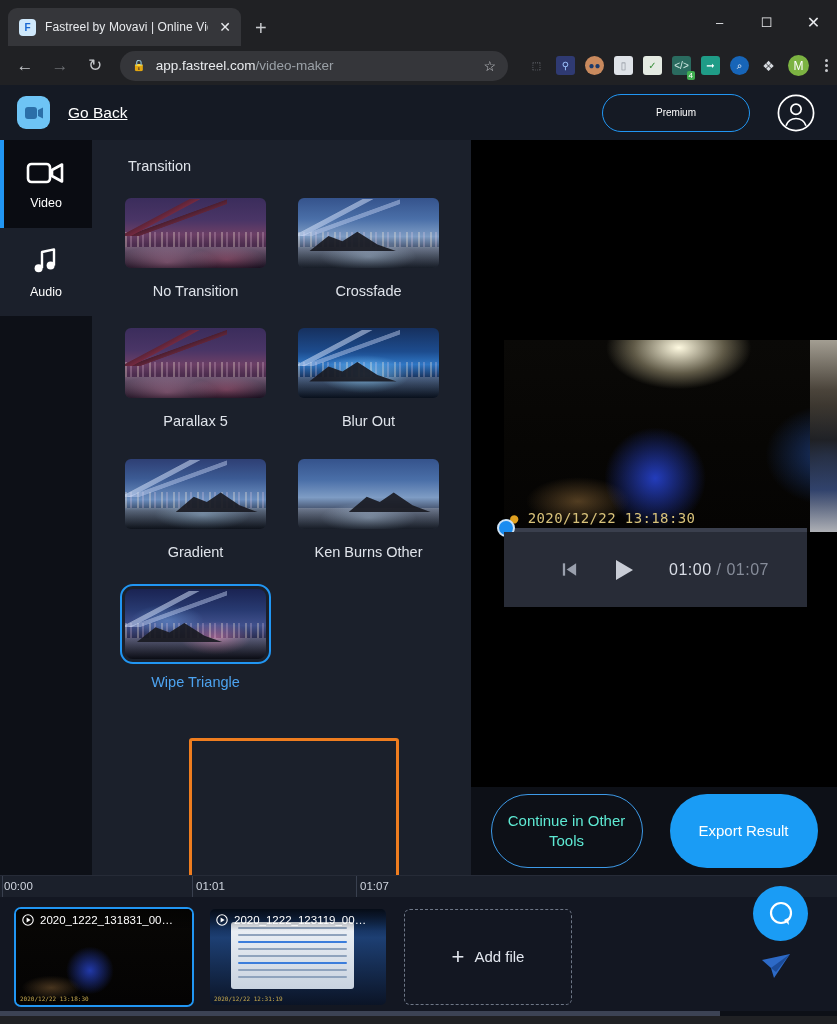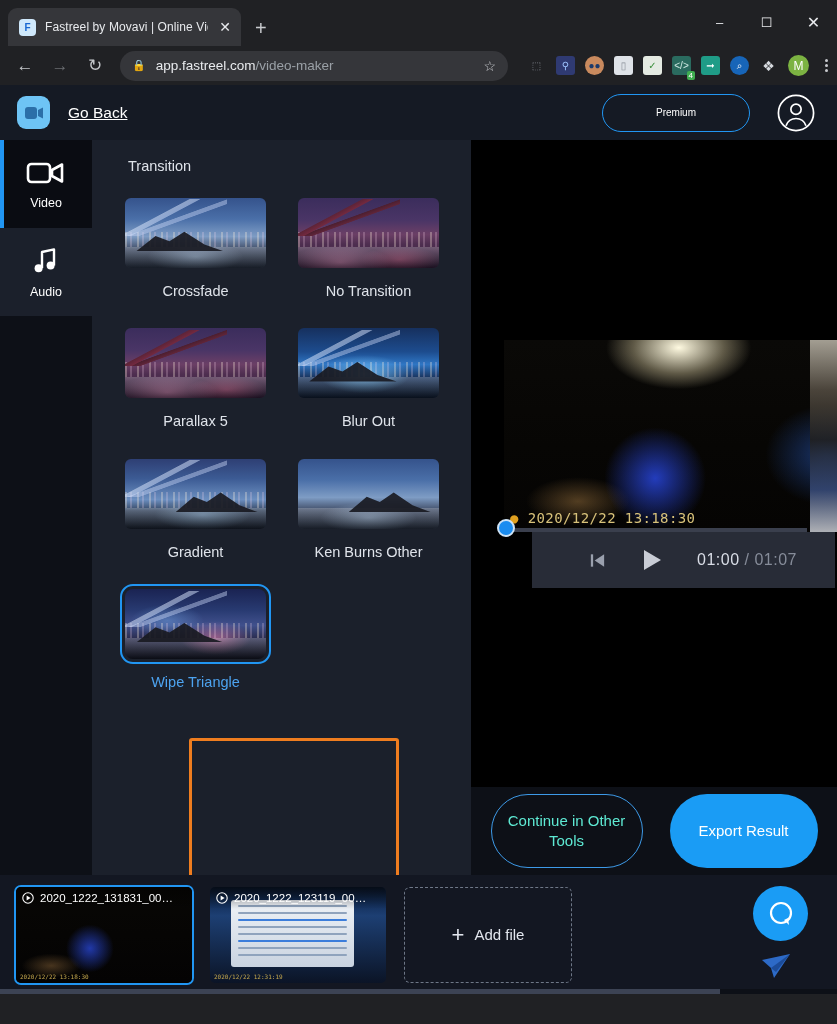--- a/index.html
+++ b/index.html
@@ -157,22 +157,22 @@
       radial-gradient(ellipse 22% 18% at 22% 84%, rgba(175,130,70,.45), transparent 70%),
       radial-gradient(ellipse 28% 40% at 96% 60%, rgba(40,90,190,.55), transparent 65%),
       linear-gradient(180deg, #0a0907 0%, #070604 55%, #050403 100%);
   }
   .video-img::after { content:''; position:absolute; right:0; top:0; width:9%; height:100%;
     background: linear-gradient(180deg,#c9c3b5 0%, #5b5348 26%, #22201d 52%, #3a4e7e 78%, #d8dbe2 100%);
     opacity:.8; }
   .vstamp { position: absolute; left: 6px; bottom: 6px; font-size: 14px;
     font-family: "DejaVu Sans Mono", monospace; color: #d8c27a; letter-spacing: .4px; white-space:nowrap;}
   .vstamp b { color:#e0a020; font-weight:400; }
-  .ctrlbar { position: absolute; left: 33px; top: 392px; width: 303px; height: 56px;
-    background: #282c37; margin-left: 28px; }
+  .ctrlbar { position: absolute; left: 33px; top: 392px; width: 303px; height: 75px;
+    background: #282c37; }
   .seek { position: absolute; left: 33px; top: 388px; width: 303px; height: 4px; background:#3a3f4d;}
   .seek-handle { position: absolute; left: 26px; top: 379px; width: 18px; height: 18px;
     border-radius: 50%; background: #1a8cf0; border: 2px solid #cfe3f5; }
   .ctrl-row { position:absolute; left:0; top:0; width:100%; height:100%;
     display:flex; align-items:center; justify-content:center; gap: 34px; padding-left: 18px;}
   .tlabel { font-size: 16px; color: #d9dde6; letter-spacing: .5px; }
   .tlabel span { color: #868c99; }
   .cursor { position:absolute; left: 692px; top: 542px; width:0; height:0; }
 
   .actions { position: absolute; left: 0; right: 0; bottom: 0; height: 88px;
@@ -307,37 +307,37 @@
         <span class="rail-label">Audio</span>
       </div>
     </div>
 
     <div class="panel">
       <div class="panel-title">Transition</div>
       <div class="grid">
 
         <div class="cell cell-wrap">
           <div class="thumb">
+            <div class="sky-a"></div>
+              <div class="city"></div>
+              <div class="water"></div>
+              <div class="bridge"></div>
+          </div>
+          <div class="cap">No Transition</div>
+        </div>
+
+        <div class="cell cell-wrap">
+          <div class="thumb">
             <div class="sky-b"></div>
               <div class="city"></div>
               <div class="water"></div>
             <div class="bridge pale"></div>
               <div class="mount"></div>
           </div>
           <div class="cap">Crossfade</div>
-        </div>
-
-        <div class="cell cell-wrap">
-          <div class="thumb">
-            <div class="sky-a"></div>
-              <div class="city"></div>
-              <div class="water"></div>
-              <div class="bridge"></div>
-          </div>
-          <div class="cap">No Transition</div>
         </div>
 
         <div class="cell cell-wrap">
           <div class="thumb">
             <div class="sky-a"></div>
               <div class="city"></div>
               <div class="water"></div>
               <div class="bridge"></div>
           </div>
           <div class="cap">Parallax 5</div>
@@ -417,20 +417,28 @@
         <path d="M0 0 L0 18 L4.6 13.8 L7.6 20.4 L10.6 19 L7.6 12.6 L13.4 12.4 z" fill="#fff" stroke="#111" stroke-width="1"></path>
       </svg>
 
       <div class="actions">
         <div class="btn-outline">Continue in Other Tools</div>
         <div class="btn-fill">Export Result</div>
       </div>
     </div>
   </div>
 
+  <div class="ruler">
+    <div class="tick" style="left:2px"></div>
+      <div class="tlab" style="left:4px">00:00</div>
+    <div class="tick" style="left:192px"></div>
+      <div class="tlab" style="left:196px">01:01</div>
+    <div class="tick" style="left:356px"></div>
+      <div class="tlab" style="left:360px">01:07</div>
+  </div>
 
   <div class="tracks">
     <div class="clip sel">
       <div class="clip-a"></div>
       <div class="clip-title">
         <svg width="12" height="12" viewBox="0 0 12 12">
           <circle cx="6" cy="6" r="5.2" fill="none" stroke="#fff" stroke-width="1.1"></circle>
           <path d="M4.6 3.6 L8.6 6 L4.6 8.4 z" fill="#fff"></path>
         </svg>
         <span>2020_1222_131831_00…</span>

